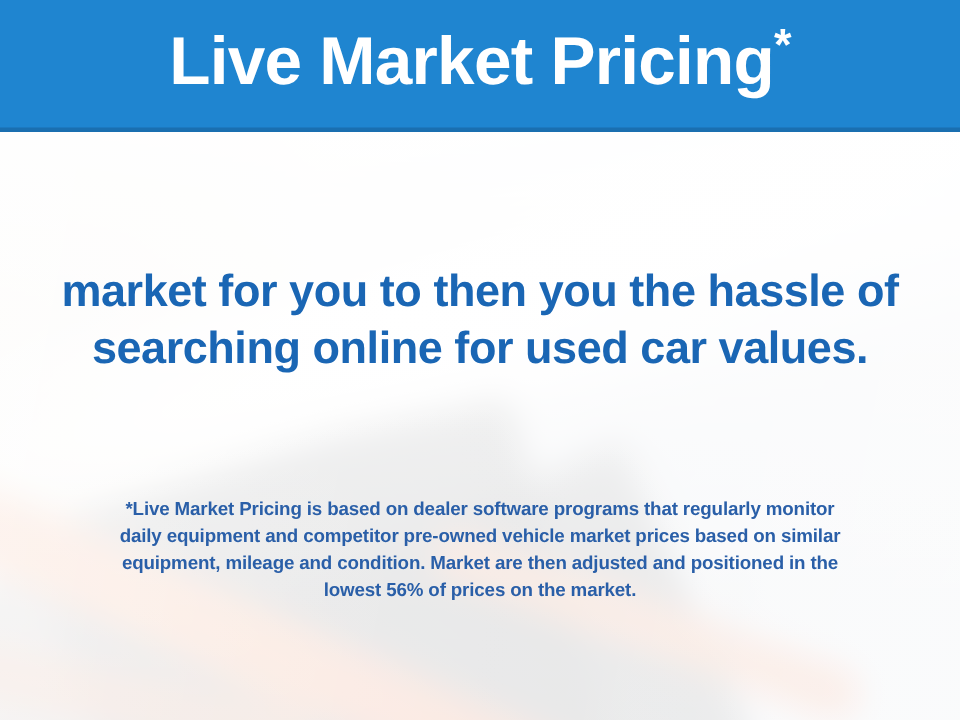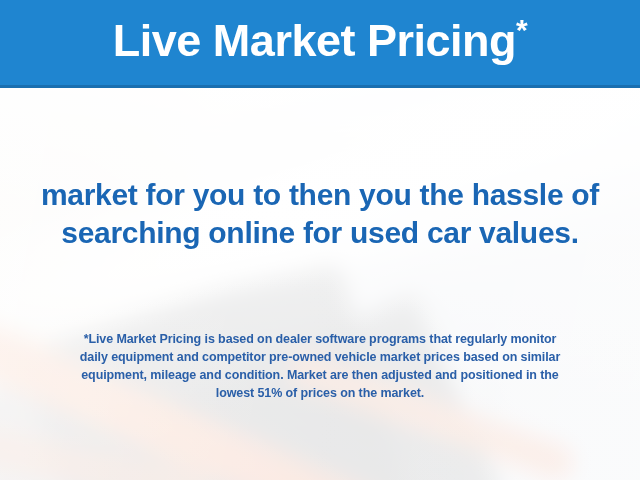--- a/index.html
+++ b/index.html
@@ -281,16 +281,16 @@
 
   <div class="tagline">
     <div>market for you to then you the hassle of</div>
     <div>searching online for used car values.</div>
   </div>
 
   <div class="disclaimer">
     <div>*Live Market Pricing is based on dealer software programs that regularly monitor</div>
     <div>daily equipment and competitor pre-owned vehicle market prices based on similar</div>
     <div>equipment, mileage and condition. Market are then adjusted and positioned in the</div>
-    <div>lowest 51% of prices on the market.</div>
+    <div>lowest 56% of prices on the market.</div>
   </div>
 
 </div>
 
 </body></html>

